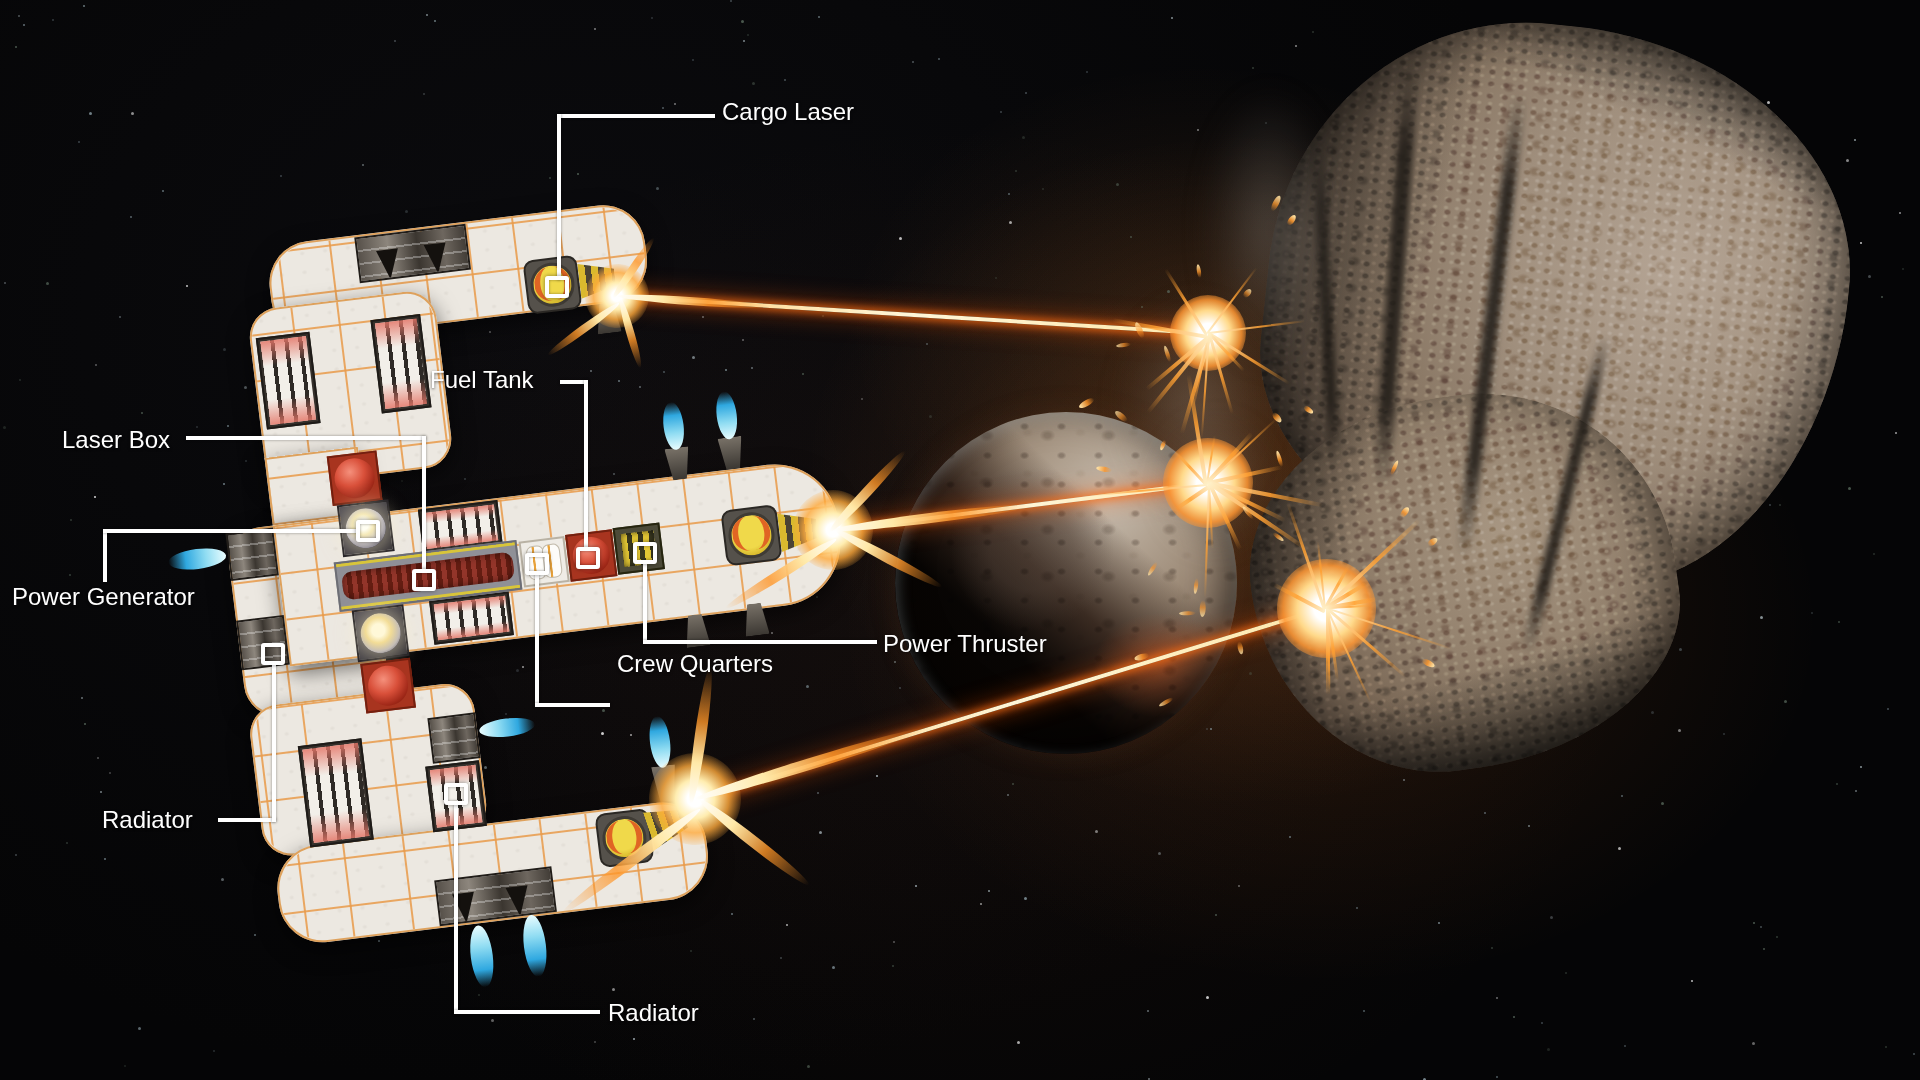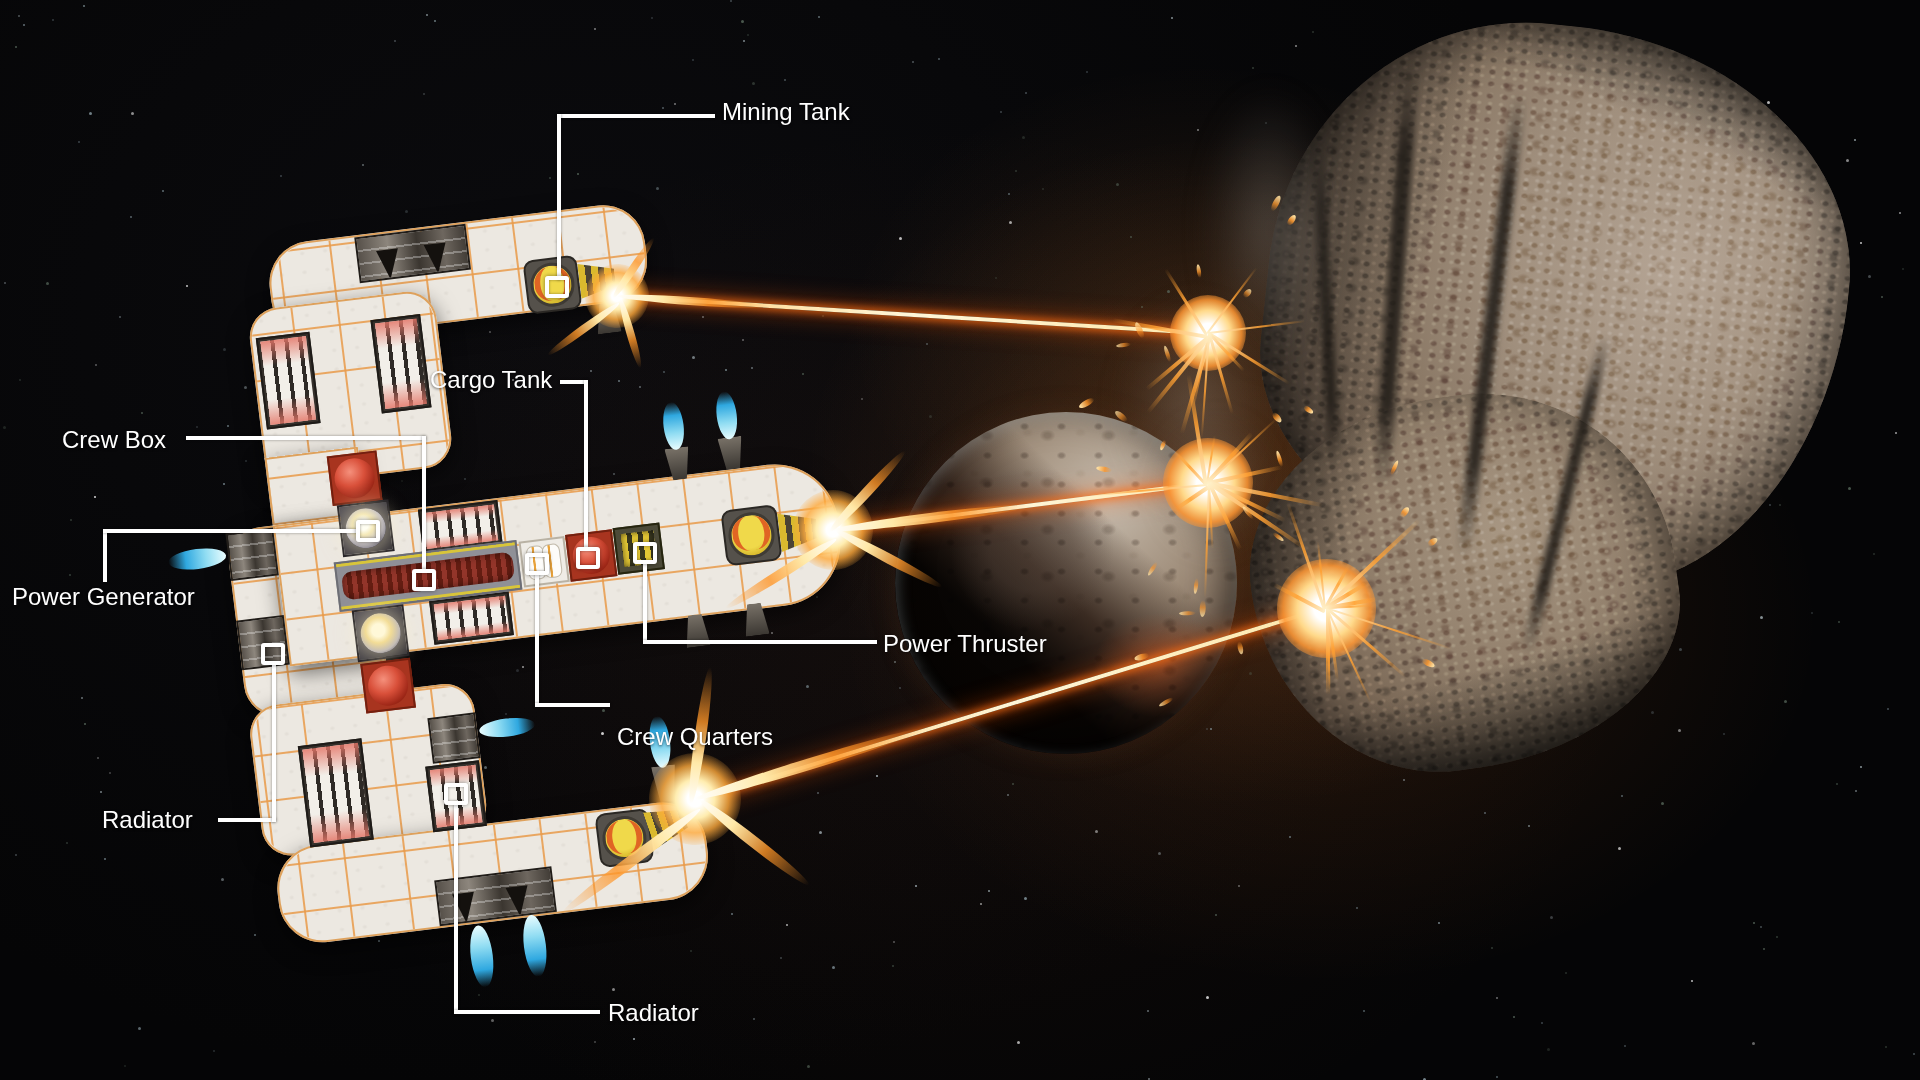--- a/index.html
+++ b/index.html
@@ -673,46 +673,46 @@
       <div class="droplet" style="left: -73px; top: -91px; width: 16px; height: 4px; transform: rotate(231deg); opacity: 0.79;"></div>
       <div class="droplet" style="left: 75px; top: -94px; width: 12px; height: 6px; transform: rotate(308deg); opacity: 0.97;"></div>
       <div class="droplet" style="left: 65px; top: -135px; width: 16px; height: 4px; transform: rotate(295deg); opacity: 0.95;"></div>
       <div class="droplet" style="left: 102px; top: -66px; width: 11px; height: 6px; transform: rotate(326deg); opacity: 0.88;"></div>
       <div class="droplet" style="left: -44px; top: -143px; width: 17px; height: 4px; transform: rotate(253deg); opacity: 0.96;"></div>
       <div class="droplet" style="left: 96px; top: 49px; width: 14px; height: 6px; transform: rotate(27deg); opacity: 0.97;"></div>
       <div class="droplet" style="left: -177px; top: 44px; width: 15px; height: 6px; transform: rotate(165deg); opacity: 0.87;"></div>
       <div class="droplet" style="left: -153px; top: 88px; width: 16px; height: 4px; transform: rotate(150deg); opacity: 0.79;"></div>
     </div>
 
-  <div class="anno-label" style="left:722px;top:98px;">Mining Tank</div>
+  <div class="anno-label" style="left:722px;top:98px;">Cargo Laser</div>
   <div class="lead" style="left:557px;top:114px;width:158px;height:4px;"></div>
   <div class="lead" style="left:557px;top:114px;width:4px;height:166px;"></div>
   <div class="marker" style="left:545px;top:276px;"></div>
 
-  <div class="anno-label" style="left:430px;top:366px;">Cargo Tank</div>
+  <div class="anno-label" style="left:430px;top:366px;">Fuel Tank</div>
   <div class="lead" style="left:560px;top:380px;width:28px;height:4px;"></div>
   <div class="lead" style="left:584px;top:380px;width:4px;height:168px;"></div>
   <div class="marker" style="left:576px;top:547px;"></div>
 
-  <div class="anno-label" style="left:62px;top:426px;">Crew Box</div>
+  <div class="anno-label" style="left:62px;top:426px;">Laser Box</div>
   <div class="lead" style="left:186px;top:436px;width:240px;height:4px;"></div>
   <div class="lead" style="left:422px;top:436px;width:4px;height:136px;"></div>
   <div class="marker" style="left:412px;top:569px;"></div>
 
   <div class="anno-label" style="left:12px;top:583px;">Power Generator</div>
   <div class="lead" style="left:103px;top:532px;width:4px;height:50px;"></div>
   <div class="lead" style="left:103px;top:529px;width:255px;height:4px;"></div>
   <div class="marker" style="left:356px;top:520px;"></div>
 
   <div class="anno-label" style="left:883px;top:630px;">Power Thruster</div>
   <div class="lead" style="left:643px;top:562px;width:4px;height:82px;"></div>
   <div class="lead" style="left:643px;top:640px;width:234px;height:4px;"></div>
   <div class="marker" style="left:633px;top:542px;"></div>
 
-  <div class="anno-label" style="left:617px;top:723px;">Crew Quarters</div>
+  <div class="anno-label" style="left:617px;top:650px;">Crew Quarters</div>
   <div class="lead" style="left:535px;top:573px;width:4px;height:134px;"></div>
   <div class="lead" style="left:535px;top:703px;width:75px;height:4px;"></div>
   <div class="marker" style="left:525px;top:553px;"></div>
 
   <div class="anno-label" style="left:102px;top:806px;">Radiator</div>
   <div class="lead" style="left:218px;top:818px;width:58px;height:4px;"></div>
   <div class="lead" style="left:272px;top:664px;width:4px;height:158px;"></div>
   <div class="marker" style="left:261px;top:643px;"></div>
 
   <div class="anno-label" style="left:608px;top:999px;">Radiator</div>

